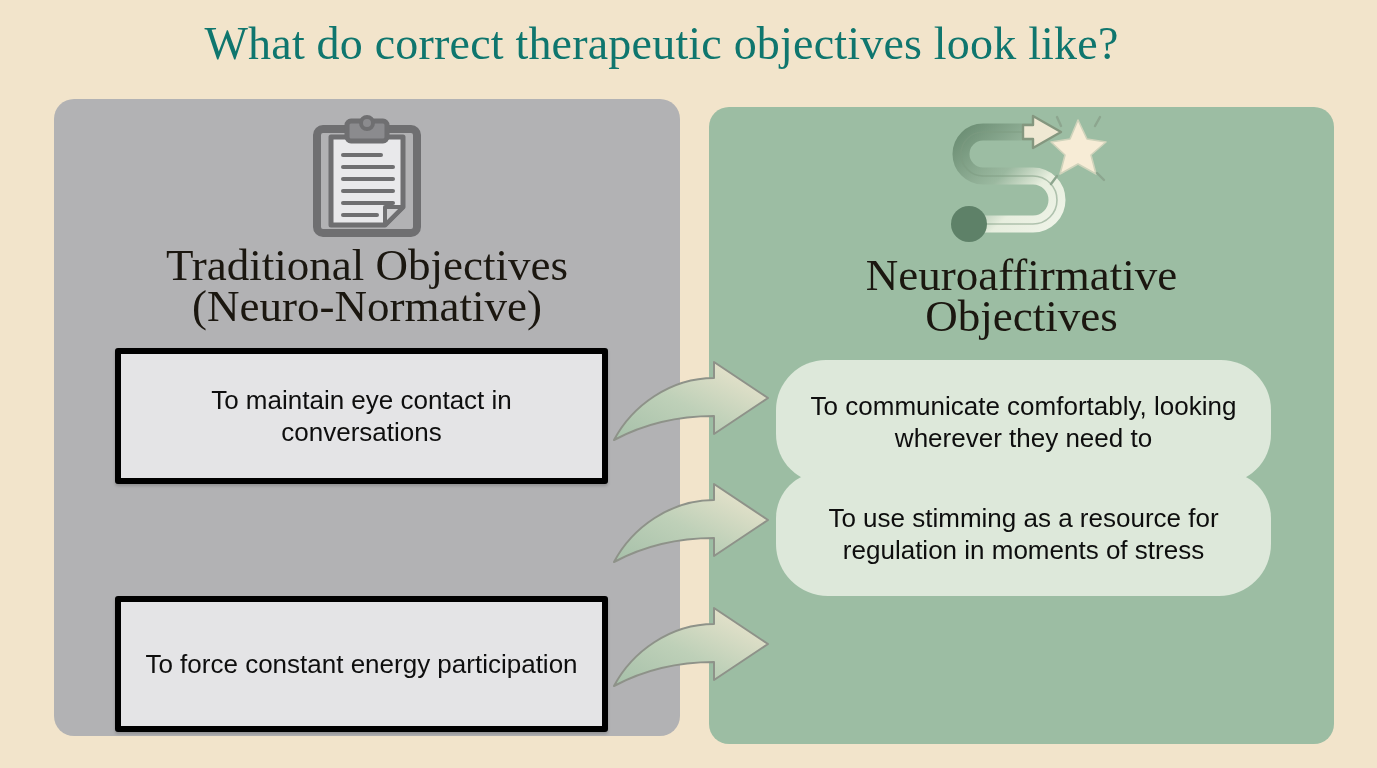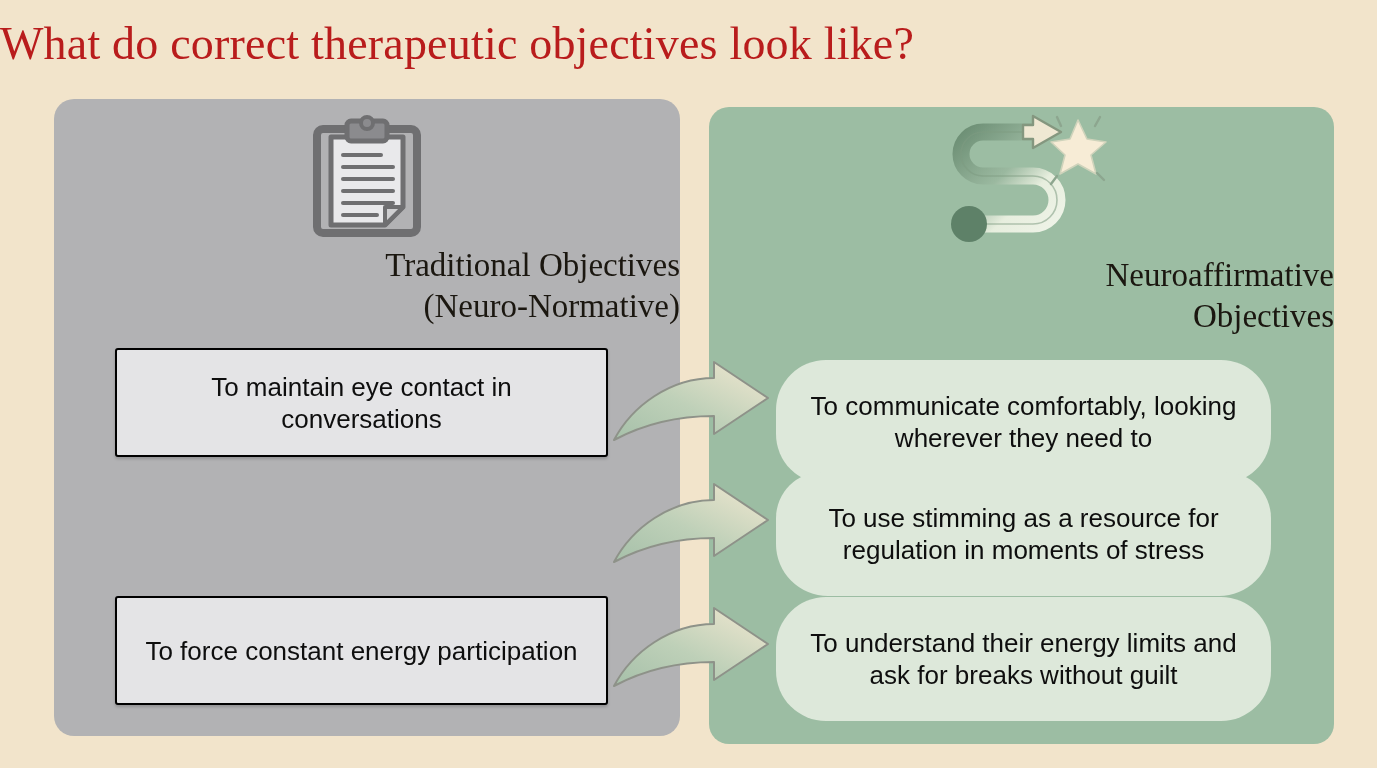--- a/index.html
+++ b/index.html
@@ -19,24 +19,25 @@
     height: 768px;
     background: #f2e4cb;
   }
 
   
   #page-title {
     position: absolute;
     top: 14px;
     left: 0;
     width: 1323px;
+    text-align: center;
     font-family: "Liberation Serif", "DejaVu Serif", serif;
     font-size: 46px;
     line-height: 60px;
-    color: #b91c1c;
+    color: #0f766e;
     letter-spacing: 0.2px;
     white-space: nowrap;
   }
 
   
   .panel {
     position: absolute;
     top: 99px;
     height: 637px;
     border-radius: 20px;
@@ -64,36 +65,36 @@
     align-items: center;
     justify-content: center;
   }
   #panel-right .panel-icon { top: 6px; }
 
   .panel-heading {
     position: absolute;
     top: 146px;
     left: 0;
     width: 100%;
-    text-align: right;
+    text-align: center;
     font-family: "Liberation Serif", "DejaVu Serif", serif;
-    font-size: 33px;
+    font-size: 45px;
     line-height: 41px;
     color: #1b1710;
   }
   #panel-right .panel-heading { top: 148px; }
 
   
   .left-item {
     position: absolute;
     left: 61px;
     width: 493px;
-    height: 109px;
+    height: 136px;
     background: #e4e4e6;
-    border: 2px solid #000000;
+    border: 6px solid #000000;
     border-radius: 3px;
     display: flex;
     align-items: center;
     justify-content: center;
     box-sizing: border-box;
     box-shadow: 0 2px 3px rgba(0,0,0,0.18);
   }
   .left-item .item-text {
     font-size: 26px;
     line-height: 32px;
@@ -219,23 +220,20 @@
     <div class="panel-heading">
       <div>Neuroaffirmative</div>
       <div>Objectives</div>
     </div>
 
     <div class="right-item" id="right-item-0">
       <span class="item-text">To communicate comfortably, looking wherever they need to</span>
     </div>
     <div class="right-item" id="right-item-1">
       <span class="item-text">To use stimming as a resource for regulation in moments of stress</span>
-    </div>
-    <div class="right-item" id="right-item-2">
-      <span class="item-text">To understand their energy limits and ask for breaks without guilt</span>
     </div>
   </div>
 
   <div class="flow-arrow" id="flow-arrow-0">
     <svg width="170" height="92" viewBox="0 0 170 92" aria-hidden="true">
       <defs>
         <linearGradient id="arrgrad0" x1="0" y1="1" x2="1" y2="0">
           <stop offset="0%" stop-color="#a6c0a9"></stop>
           <stop offset="45%" stop-color="#bed0b8"></stop>
           <stop offset="100%" stop-color="#f2e8d1"></stop>

